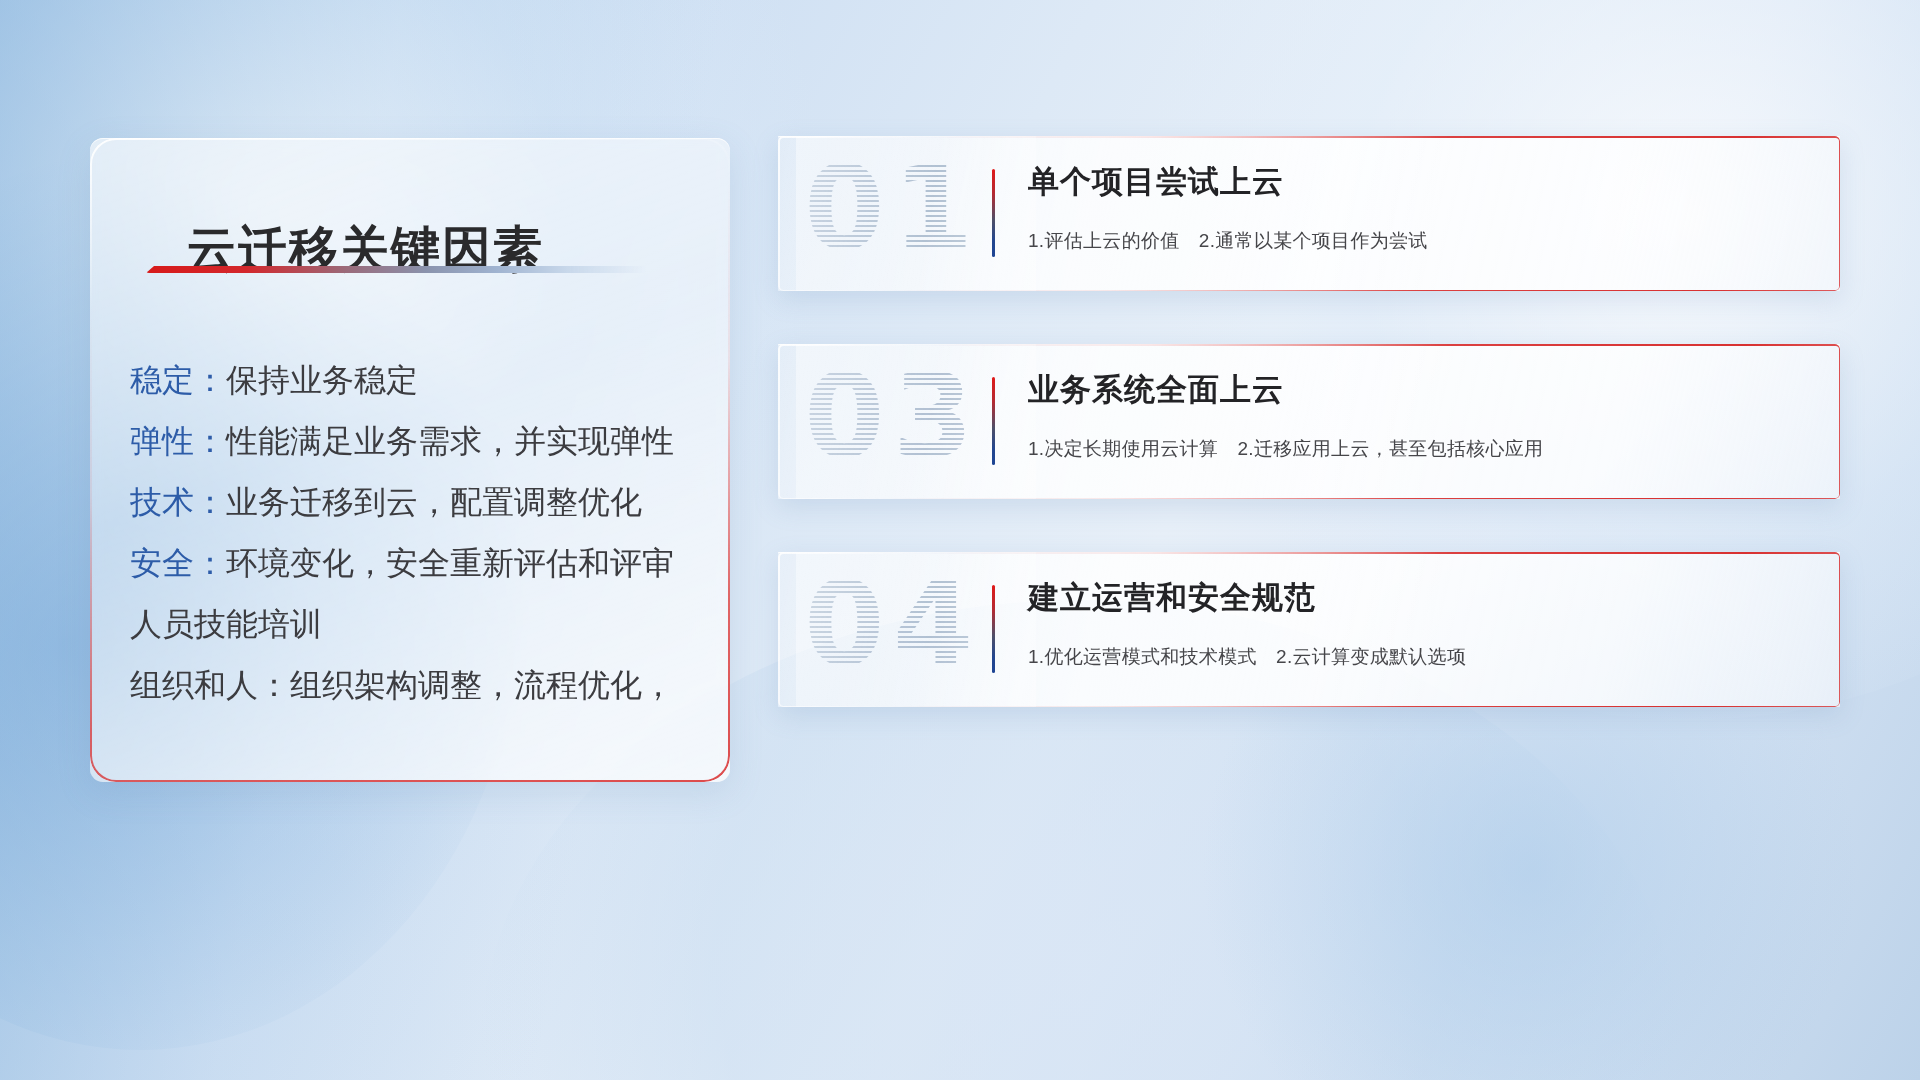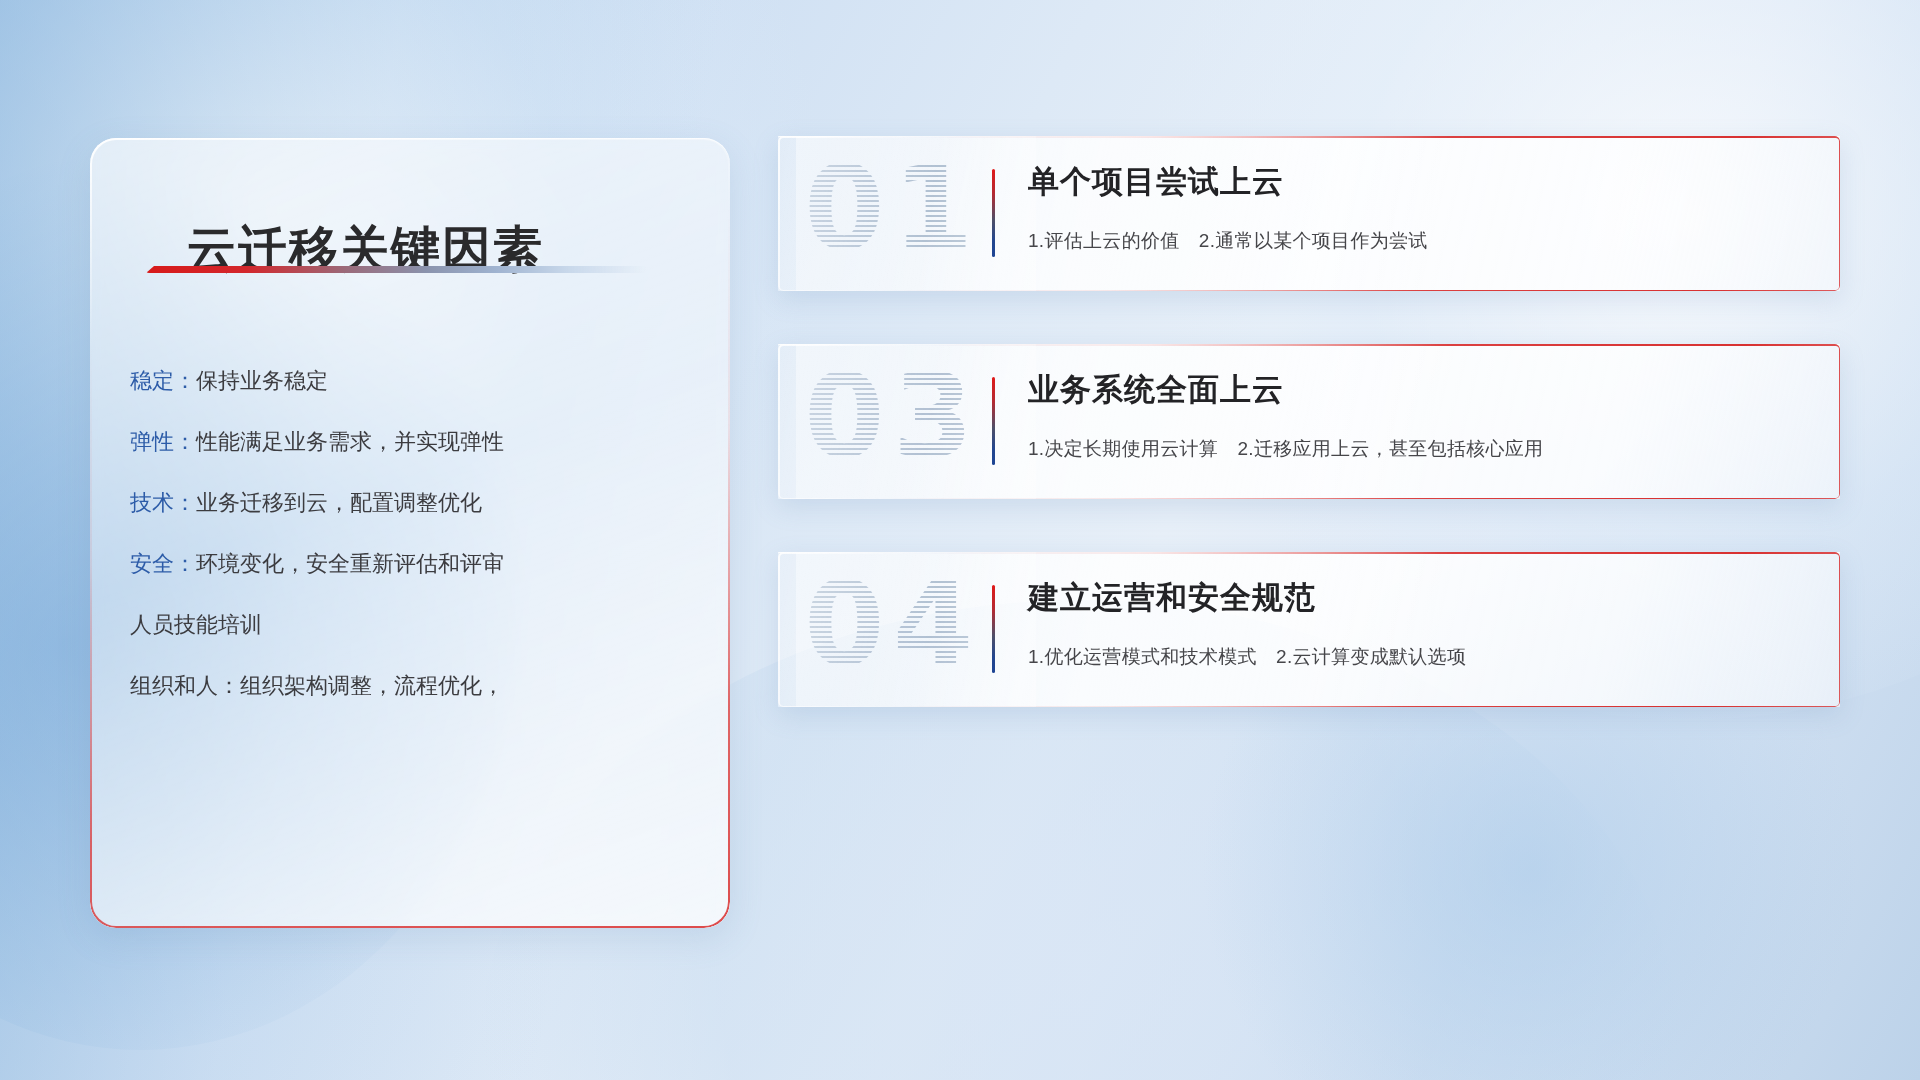--- a/index.html
+++ b/index.html
@@ -48,22 +48,22 @@
   .bg-sheen{
     position:absolute;left:0;top:0;width:820px;height:1080px;
     background:linear-gradient(100deg, rgba(120,170,215,.45) 0%, rgba(160,196,230,.18) 40%, rgba(255,255,255,0) 72%);
   }
 
   
   .stage{position:absolute;inset:0;}
 
   
   .left-panel{
-    position:absolute;left:90px;top:138px;width:640px;height:790px;
-    border-radius:26px;
+    position:absolute;left:90px;top:138px;width:640px;height:644px;
+    border-radius:13px;
     background:linear-gradient(160deg, rgba(255,255,255,.60) 0%, rgba(255,255,255,.42) 45%, rgba(255,255,255,.74) 100%);
     backdrop-filter:blur(6px);
     box-shadow:0 10px 34px rgba(95,135,180,.16), inset 0 1px 0 rgba(255,255,255,.75);
     overflow:hidden;
   }
   .left-panel::before{
     content:"";position:absolute;inset:0;border-radius:26px;padding:1.6px;
     background:linear-gradient(168deg, rgba(255,255,255,.95) 0%, rgba(226,60,60,.0) 22%, rgba(226,60,60,.10) 46%, rgba(216,45,45,.72) 76%, rgba(216,45,45,.85) 100%);
     -webkit-mask:linear-gradient(#000 0 0) content-box, linear-gradient(#000 0 0);
     -webkit-mask-composite:xor;mask-composite:exclude;
@@ -75,21 +75,21 @@
     white-space:nowrap;
   }
   .panel-rule{
     position:absolute;left:56px;top:128px;width:500px;height:7px;
     background:linear-gradient(90deg,#d71a1a 0%, #d3272c 20%, #9a6a7a 40%, #8a93ad 56%, #9fb3d0 70%, #c7d7ea 84%, rgba(214,227,242,0) 100%);
     border-radius:3px;
     clip-path:polygon(1.6% 0, 100% 0, 100% 100%, 0% 100%);
   }
   .factors{position:absolute;left:40px;top:212px;width:560px;}
   .factor{
-    font-size:22px;line-height:61px;color:#3c3c40;white-space:nowrap;
+    font-size:32px;line-height:61px;color:#3c3c40;white-space:nowrap;
   }
   .factor .lbl{color:#2d5ca8;}
   .factor .lbl.plain{color:#3c3c40;}
 
   
   .cards{position:absolute;left:778px;top:136px;width:1062px;}
   .card{
     position:relative;width:1062px;height:155px;margin-bottom:53px;
     border-radius:1px;
     background:linear-gradient(103deg,

